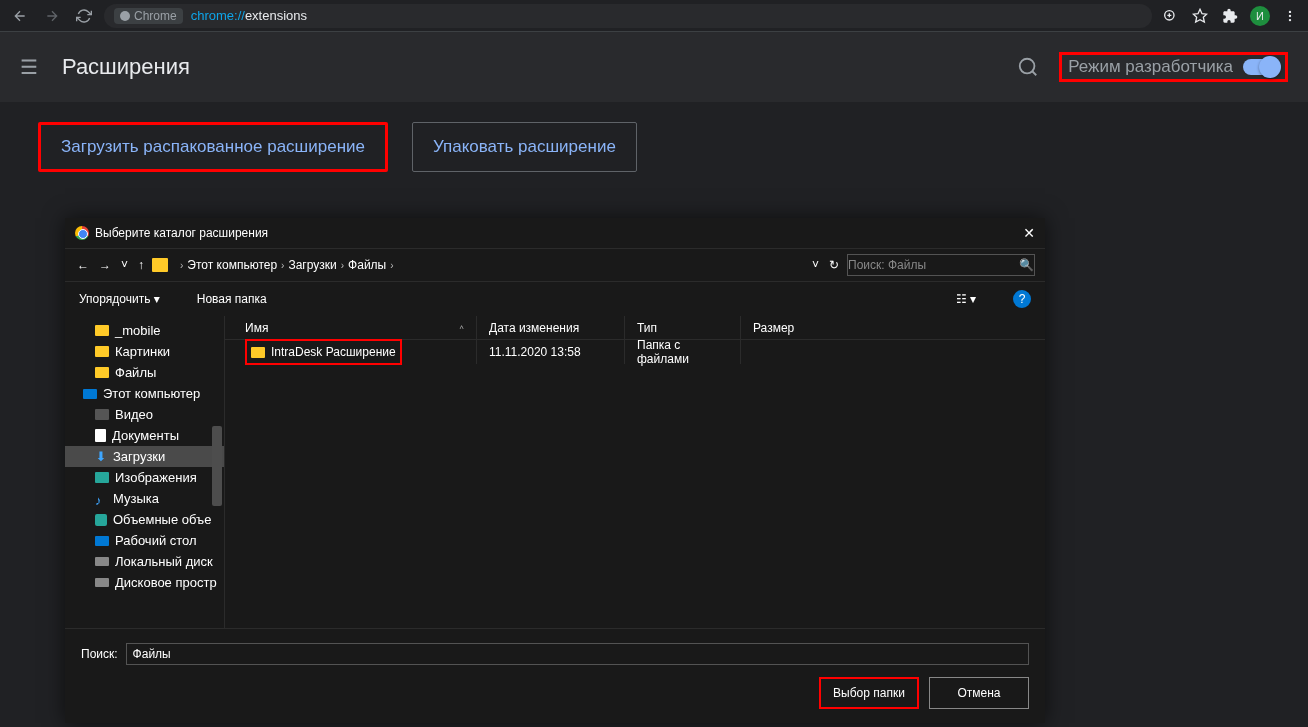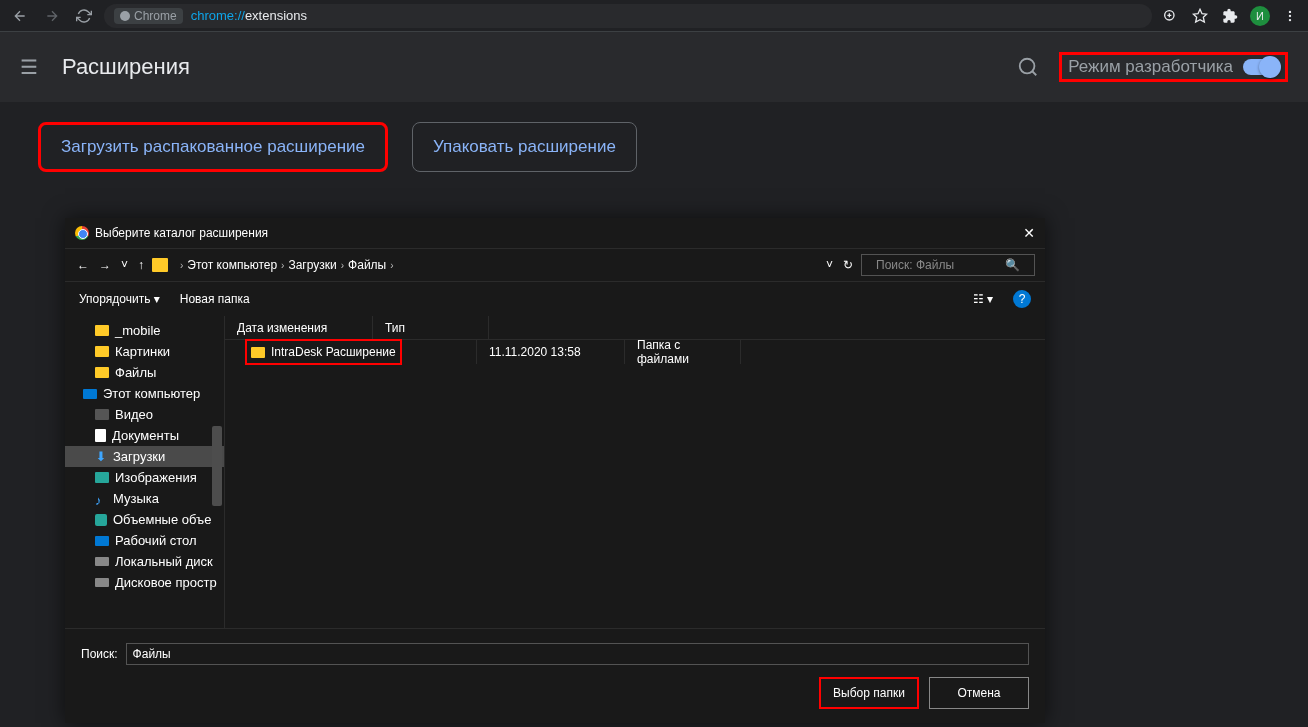--- a/index.html
+++ b/index.html
@@ -15,35 +15,35 @@
 .avatar { width:20px; height:20px; border-radius:50%; background:#1e8e3e; font-size:11px; display:flex; align-items:center; justify-content:center; }
 .ext-header { height:70px; background:#292a2d; display:flex; align-items:center; padding:0 20px; }
 .menu-btn { font-size:20px; color:#9aa0a6; margin-right:24px; cursor:pointer; }
 .ext-title { font-size:22px; color:#e8eaed; flex:1; }
 .search-icon { color:#9aa0a6; margin-right:20px; }
 .dev-mode { display:flex; align-items:center; gap:10px; border:3px solid #ff0000; padding:2px 6px; }
 .dev-mode-label { font-size:17px; color:#9aa0a6; }
 .toggle { width:36px; height:16px; background:#8ab4f8; border-radius:8px; position:relative; }
 .toggle::after { content:""; position:absolute; right:-2px; top:-3px; width:22px; height:22px; background:#8ab4f8; border-radius:50%; box-shadow:0 1px 3px rgba(0,0,0,.4); }
 .action-row { padding:20px 38px; display:flex; gap:24px; background:#202124; }
-.action-btn { padding:12px 20px; border:1px solid #5f6368; border-radius:8px; color:#8ab4f8; font-size:17px; background:transparent; cursor:pointer; }
+.action-btn { padding:12px 20px; border:1px solid #5f6368; border-radius:2px; color:#8ab4f8; font-size:17px; background:transparent; cursor:pointer; }
 .action-btn.highlight { border:3px solid #ff0000; }
 
 .dialog { position:absolute; left:65px; top:218px; width:980px; height:505px; background:#191919; box-shadow:0 0 20px rgba(0,0,0,.6); display:flex; flex-direction:column; }
 .dlg-title { height:30px; display:flex; align-items:center; padding:0 10px; color:#fff; font-size:12px; }
 .chrome-icon { width:14px; height:14px; margin-right:6px; border-radius:50%; background:conic-gradient(#ea4335 0 120deg,#34a853 120deg 240deg,#fbbc04 240deg 360deg); position:relative; }
 .chrome-icon::after { content:""; position:absolute; top:3px; left:3px; width:8px; height:8px; background:#4285f4; border-radius:50%; border:1px solid #fff; }
 .dlg-close { margin-left:auto; color:#fff; cursor:pointer; font-size:14px; }
 .dlg-nav { height:34px; border-top:1px solid #2b2b2b; border-bottom:1px solid #2b2b2b; display:flex; align-items:center; padding:0 10px; gap:6px; }
 .nav-ico { color:#fff; font-size:12px; cursor:pointer; padding:0 2px;}
 .folder-chip { width:16px; height:14px; background:#ffca28; border-radius:1px; }
 .breadcrumb { display:flex; align-items:center; gap:4px; color:#fff; font-size:12px; margin-left:6px; flex:1; }
 .crumb-sep { color:#bbb; font-size:10px; }
-.nav-box { width:174px; height:22px; background:#191919; border:1px solid #535353; display:flex; align-items:center; padding:0 14px; color:#888; font-size:12px; }
-.dlg-toolbar { height:34px; display:flex; align-items:center; padding:0 14px; gap:20px; color:#fff; font-size:12px; }
+.nav-box { width:188px; height:22px; background:#191919; border:1px solid #535353; display:flex; align-items:center; padding:0 0; color:#888; font-size:12px; }
+.dlg-toolbar { height:34px; display:flex; align-items:center; padding:0 14px; gap:37px; color:#fff; font-size:12px; }
 .dlg-toolbar .spacer{flex:1;}
 .tool-ico{ color:#fff; }
 .help-ico{ width:18px;height:18px;border-radius:50%;background:#0078d4;color:#fff;font-size:12px;display:flex;align-items:center;justify-content:center;}
 .dlg-body { flex:1; display:flex; overflow:hidden; }
 .tree { width:160px; overflow-y:auto; border-right:1px solid #2b2b2b; position:relative;}
 .tree-inner{padding:4px 0;}
 .tree-item { display:flex; align-items:center; gap:6px; padding:3px 6px 3px 18px; font-size:13px; color:#fff; cursor:pointer; white-space:nowrap; }
 .tree-item.selected { background:#4a4a4a; }
 .tree-item.indent { padding-left:30px; }
 .folder-ico { width:14px; height:11px; background:#ffca28; border-radius:1px; flex-shrink:0; }
@@ -236,22 +236,27 @@
           </div>
           <div class="tree-item indent">
             <div style="width:14px;height:9px;background:#888;border-radius:1px;flex-shrink:0"></div>
             <span>Дисковое простр</span>
           </div>
         </div>
       <div class="scroll-thumb"></div>
     </div>
     <div class="file-list">
       <div class="list-header">
+        <div class="col name">
+            <span>Имя</span>
+            <span class="sort-arrow">˄</span>
+          </div>
         <div class="col date">Дата изменения</div>
         <div class="col type">Тип</div>
+        <div class="col size">Размер</div>
       </div>
       <div id="rows-container">
           <div class="list-row">
             <div class="col name">
               <div class="highlight-folder">
                 <div class="folder-ico"></div>
                 <span>IntraDesk Расширение</span>
               </div>
             </div>
             <div class="col date">11.11.2020 13:58</div>

